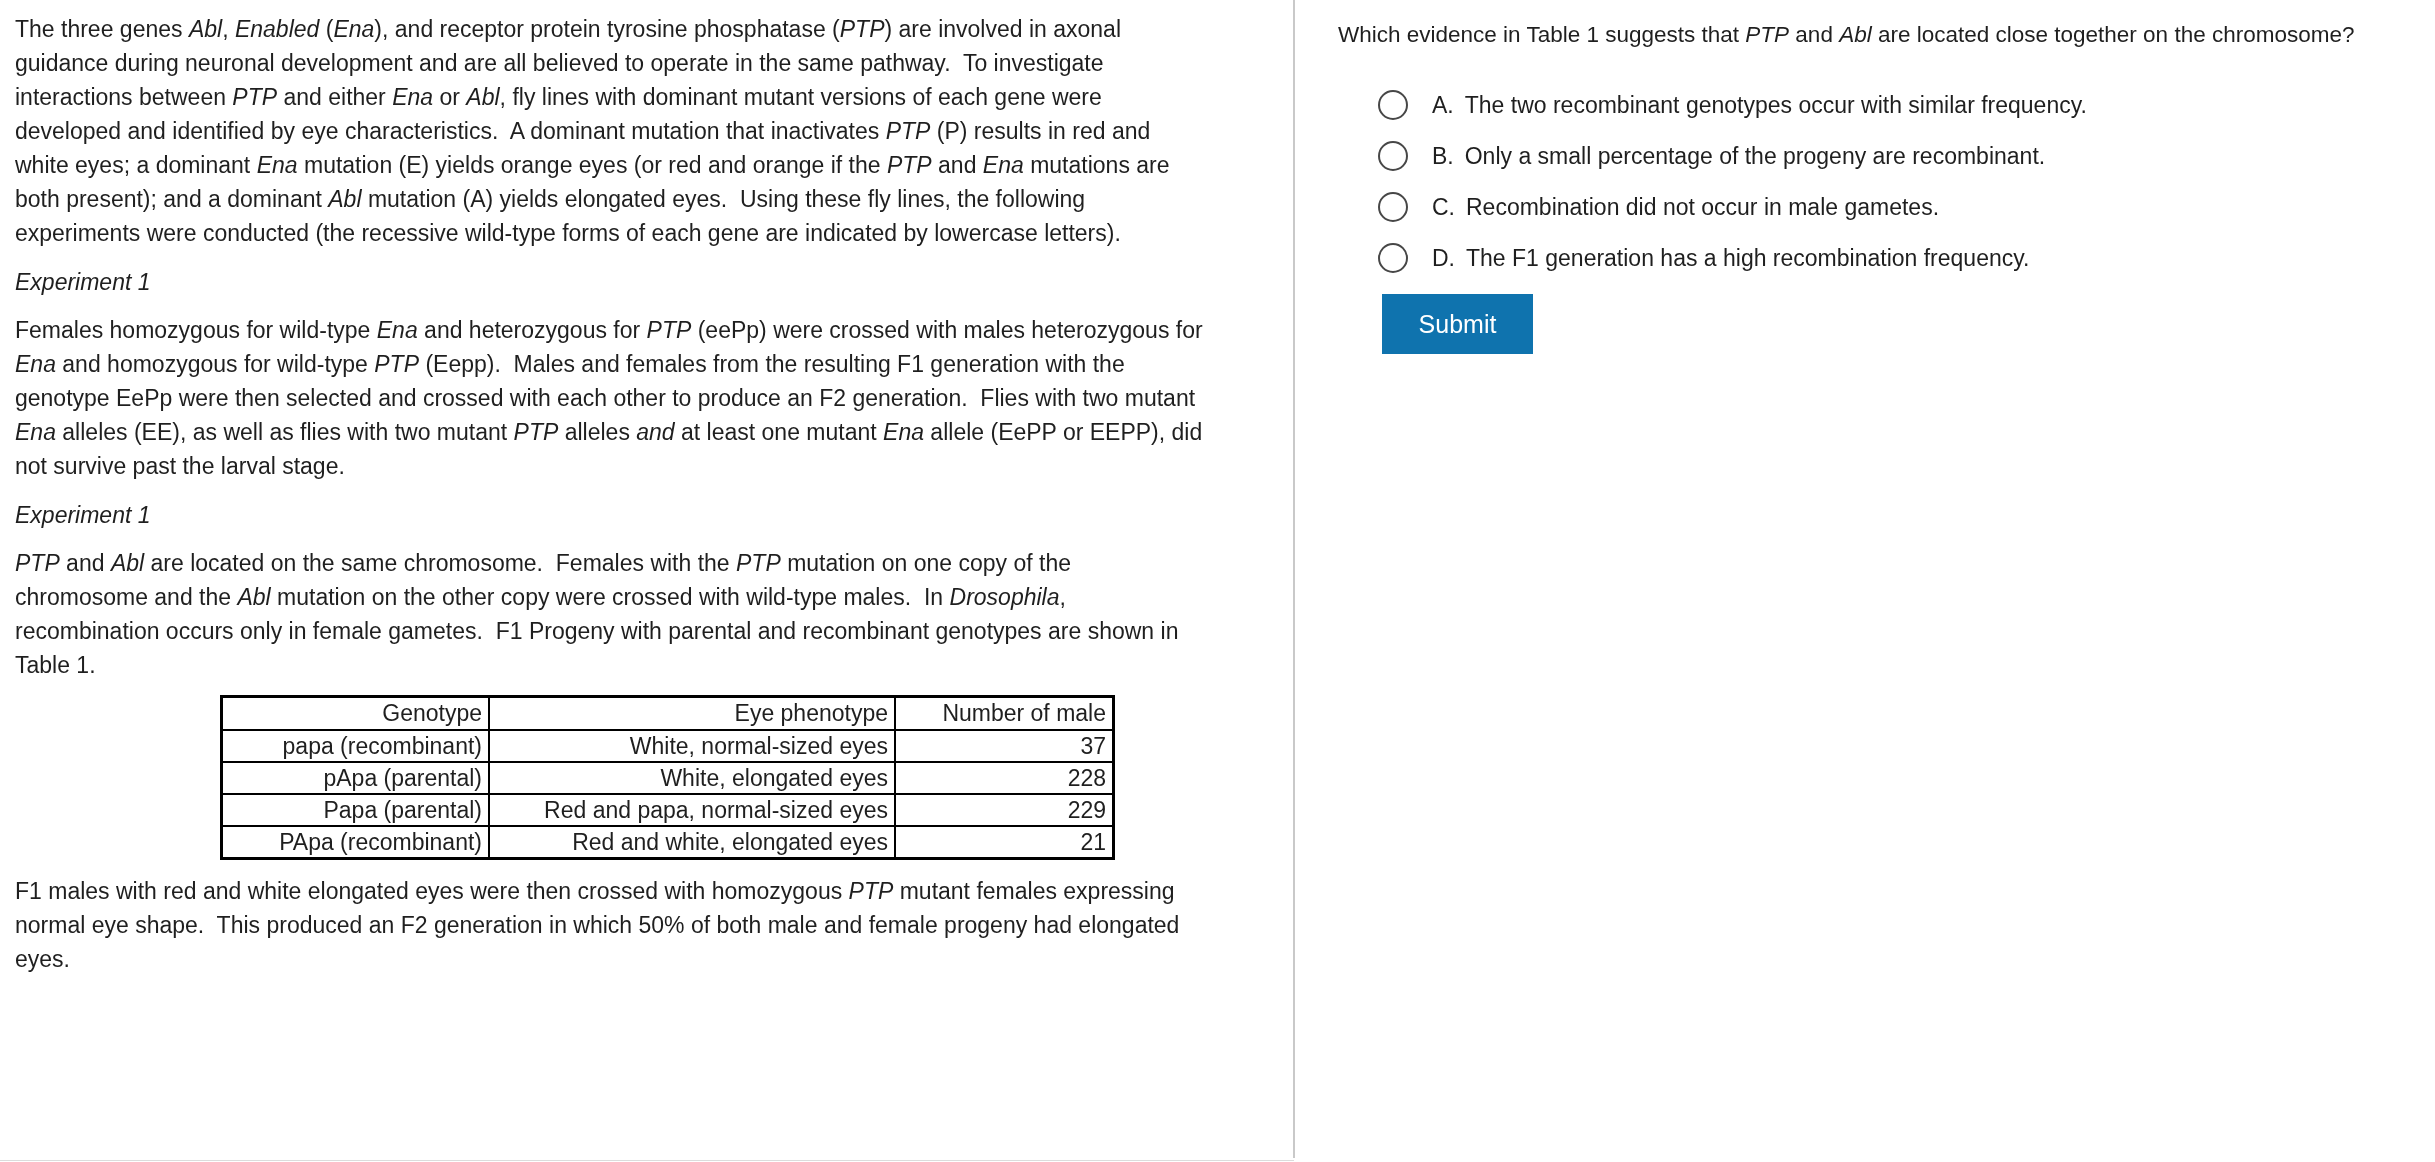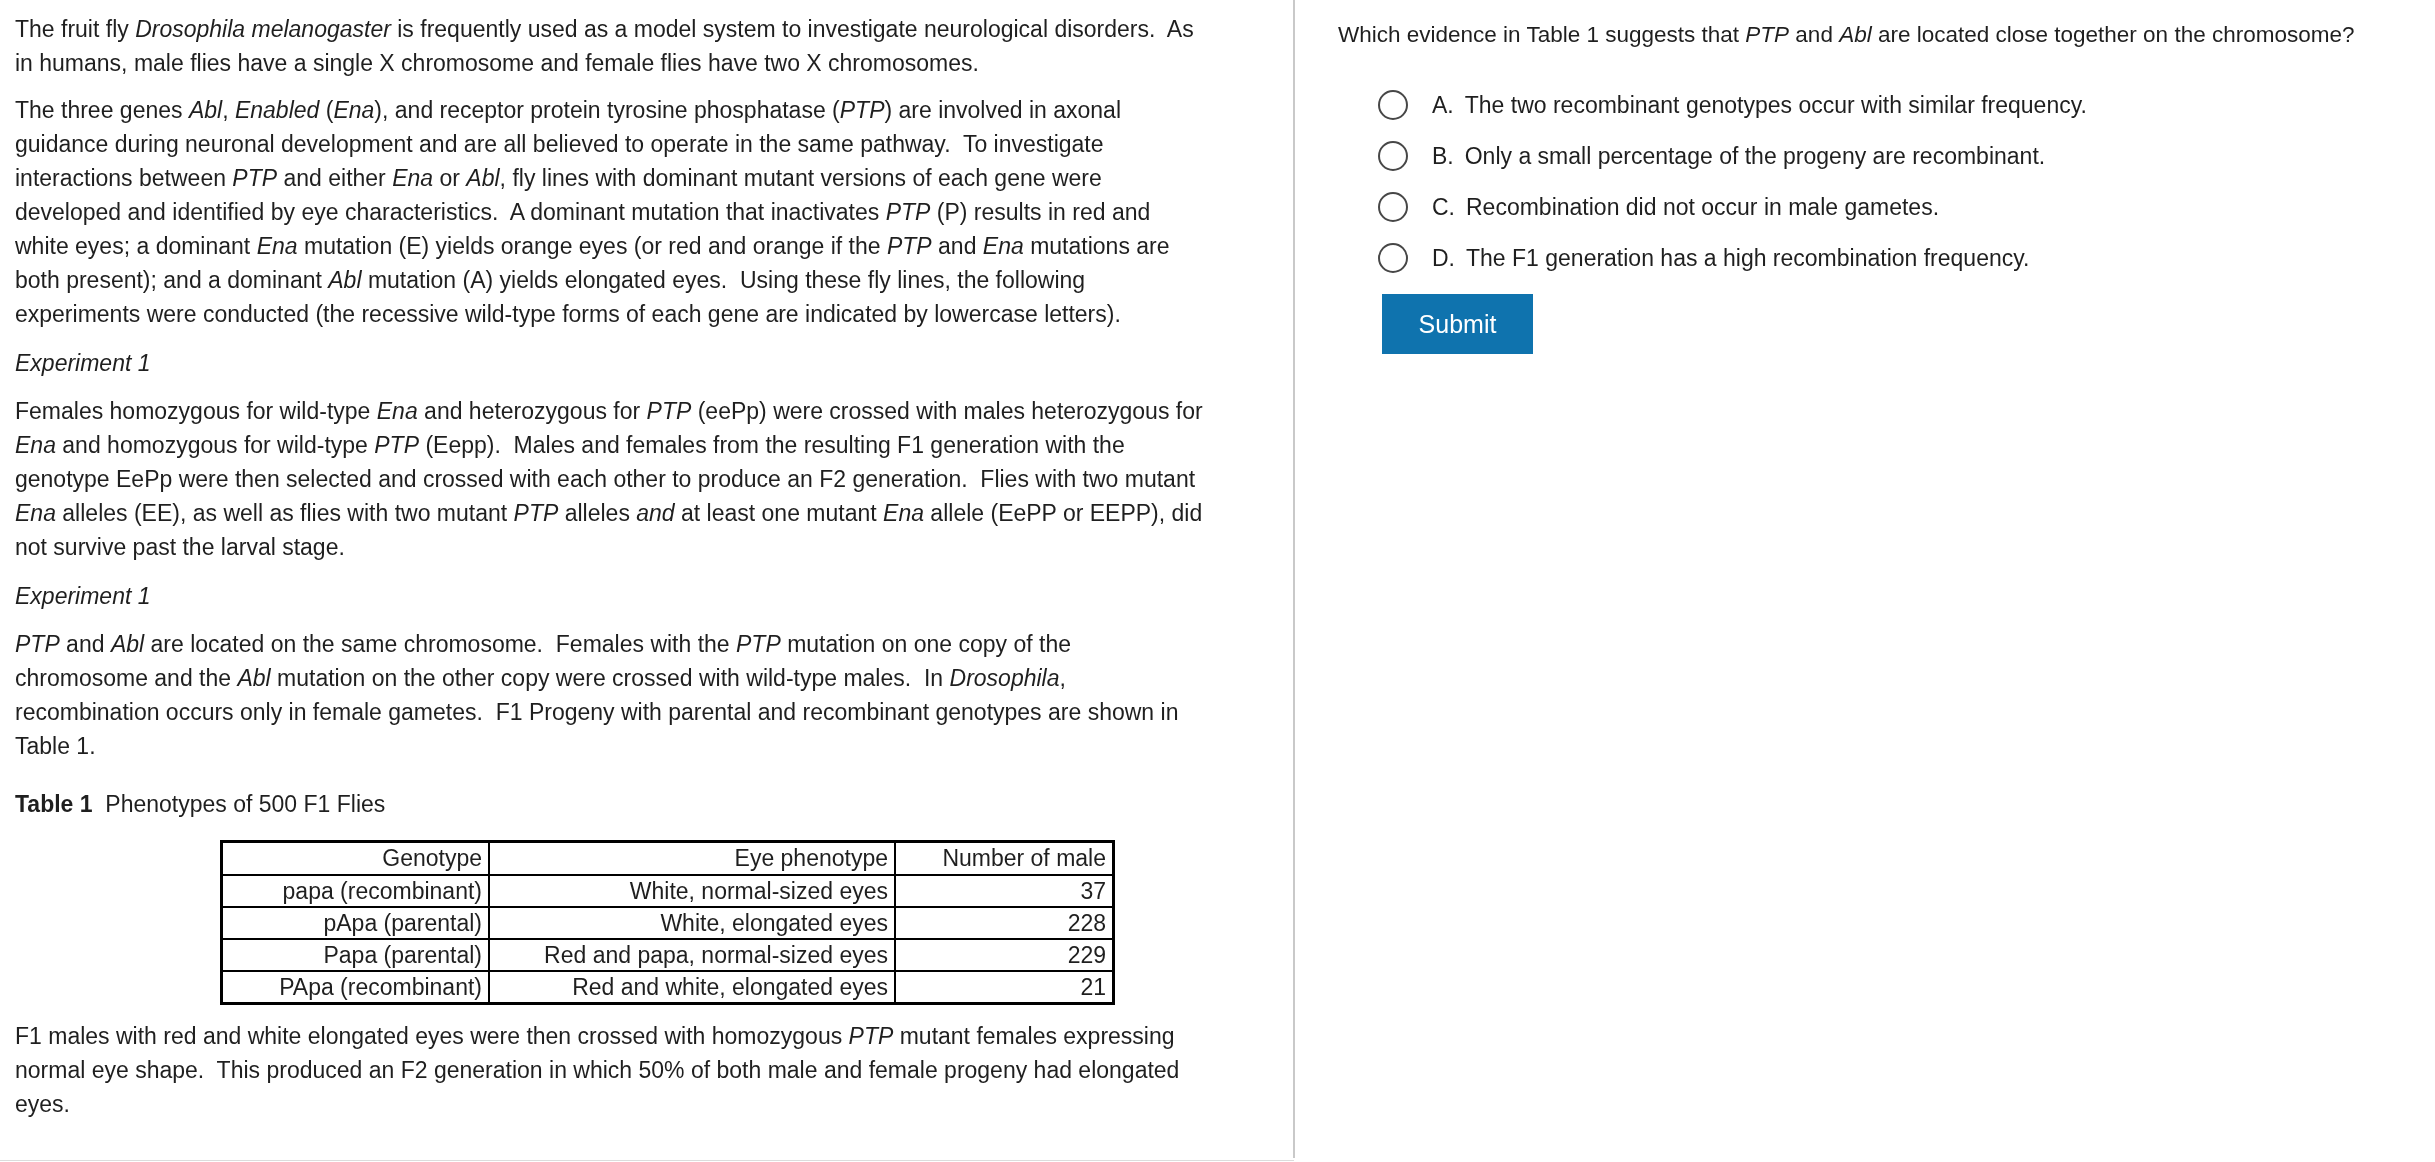--- a/index.html
+++ b/index.html
@@ -113,41 +113,38 @@
     padding: 0;
   }
   i { font-style: italic; }
 </style>
 </head>
 <body>
 
 <div class="page">
   <div class="left-pane">
     <div id="passage">
-        <div class="para">The fruit fly <i>Drosophila melanogaster</i> is frequently used as a model system to investigate neurological disorders.  As
-in humans, male flies have a single X chromosome and female flies have two X chromosomes.</div>
         <div class="para">The three genes <i>Abl</i>, <i>Enabled</i> (<i>Ena</i>), and receptor protein tyrosine phosphatase (<i>PTP</i>) are involved in axonal
 guidance during neuronal development and are all believed to operate in the same pathway.  To investigate
 interactions between <i>PTP</i> and either <i>Ena</i> or <i>Abl</i>, fly lines with dominant mutant versions of each gene were
 developed and identified by eye characteristics.  A dominant mutation that inactivates <i>PTP</i> (P) results in red and
 white eyes; a dominant <i>Ena</i> mutation (E) yields orange eyes (or red and orange if the <i>PTP</i> and <i>Ena</i> mutations are
 both present); and a dominant <i>Abl</i> mutation (A) yields elongated eyes.  Using these fly lines, the following
 experiments were conducted (the recessive wild-type forms of each gene are indicated by lowercase letters).</div>
         <div class="heading">Experiment 1</div>
         <div class="para">Females homozygous for wild-type <i>Ena</i> and heterozygous for <i>PTP</i> (eePp) were crossed with males heterozygous for
 <i>Ena</i> and homozygous for wild-type <i>PTP</i> (Eepp).  Males and females from the resulting F1 generation with the
 genotype EePp were then selected and crossed with each other to produce an F2 generation.  Flies with two mutant
 <i>Ena</i> alleles (EE), as well as flies with two mutant <i>PTP</i> alleles <i>and</i> at least one mutant <i>Ena</i> allele (EePP or EEPP), did
 not survive past the larval stage.</div>
         <div class="heading">Experiment 1</div>
         <div class="para"><i>PTP</i> and <i>Abl</i> are located on the same chromosome.  Females with the <i>PTP</i> mutation on one copy of the
 chromosome and the <i>Abl</i> mutation on the other copy were crossed with wild-type males.  In <i>Drosophila</i>,
 recombination occurs only in female gametes.  F1 Progeny with parental and recombinant genotypes are shown in
 Table 1.</div>
-        <div class="caption"><b>Table 1</b>  Phenotypes of 500 F1 Flies</div>
         <table class="ptable">
           <thead>
             <tr>
               <th class="c0">Genotype</th>
               <th class="c1">Eye phenotype</th>
               <th class="c2">Number of male</th>
             </tr>
           </thead>
           <tbody>
             <tr>

